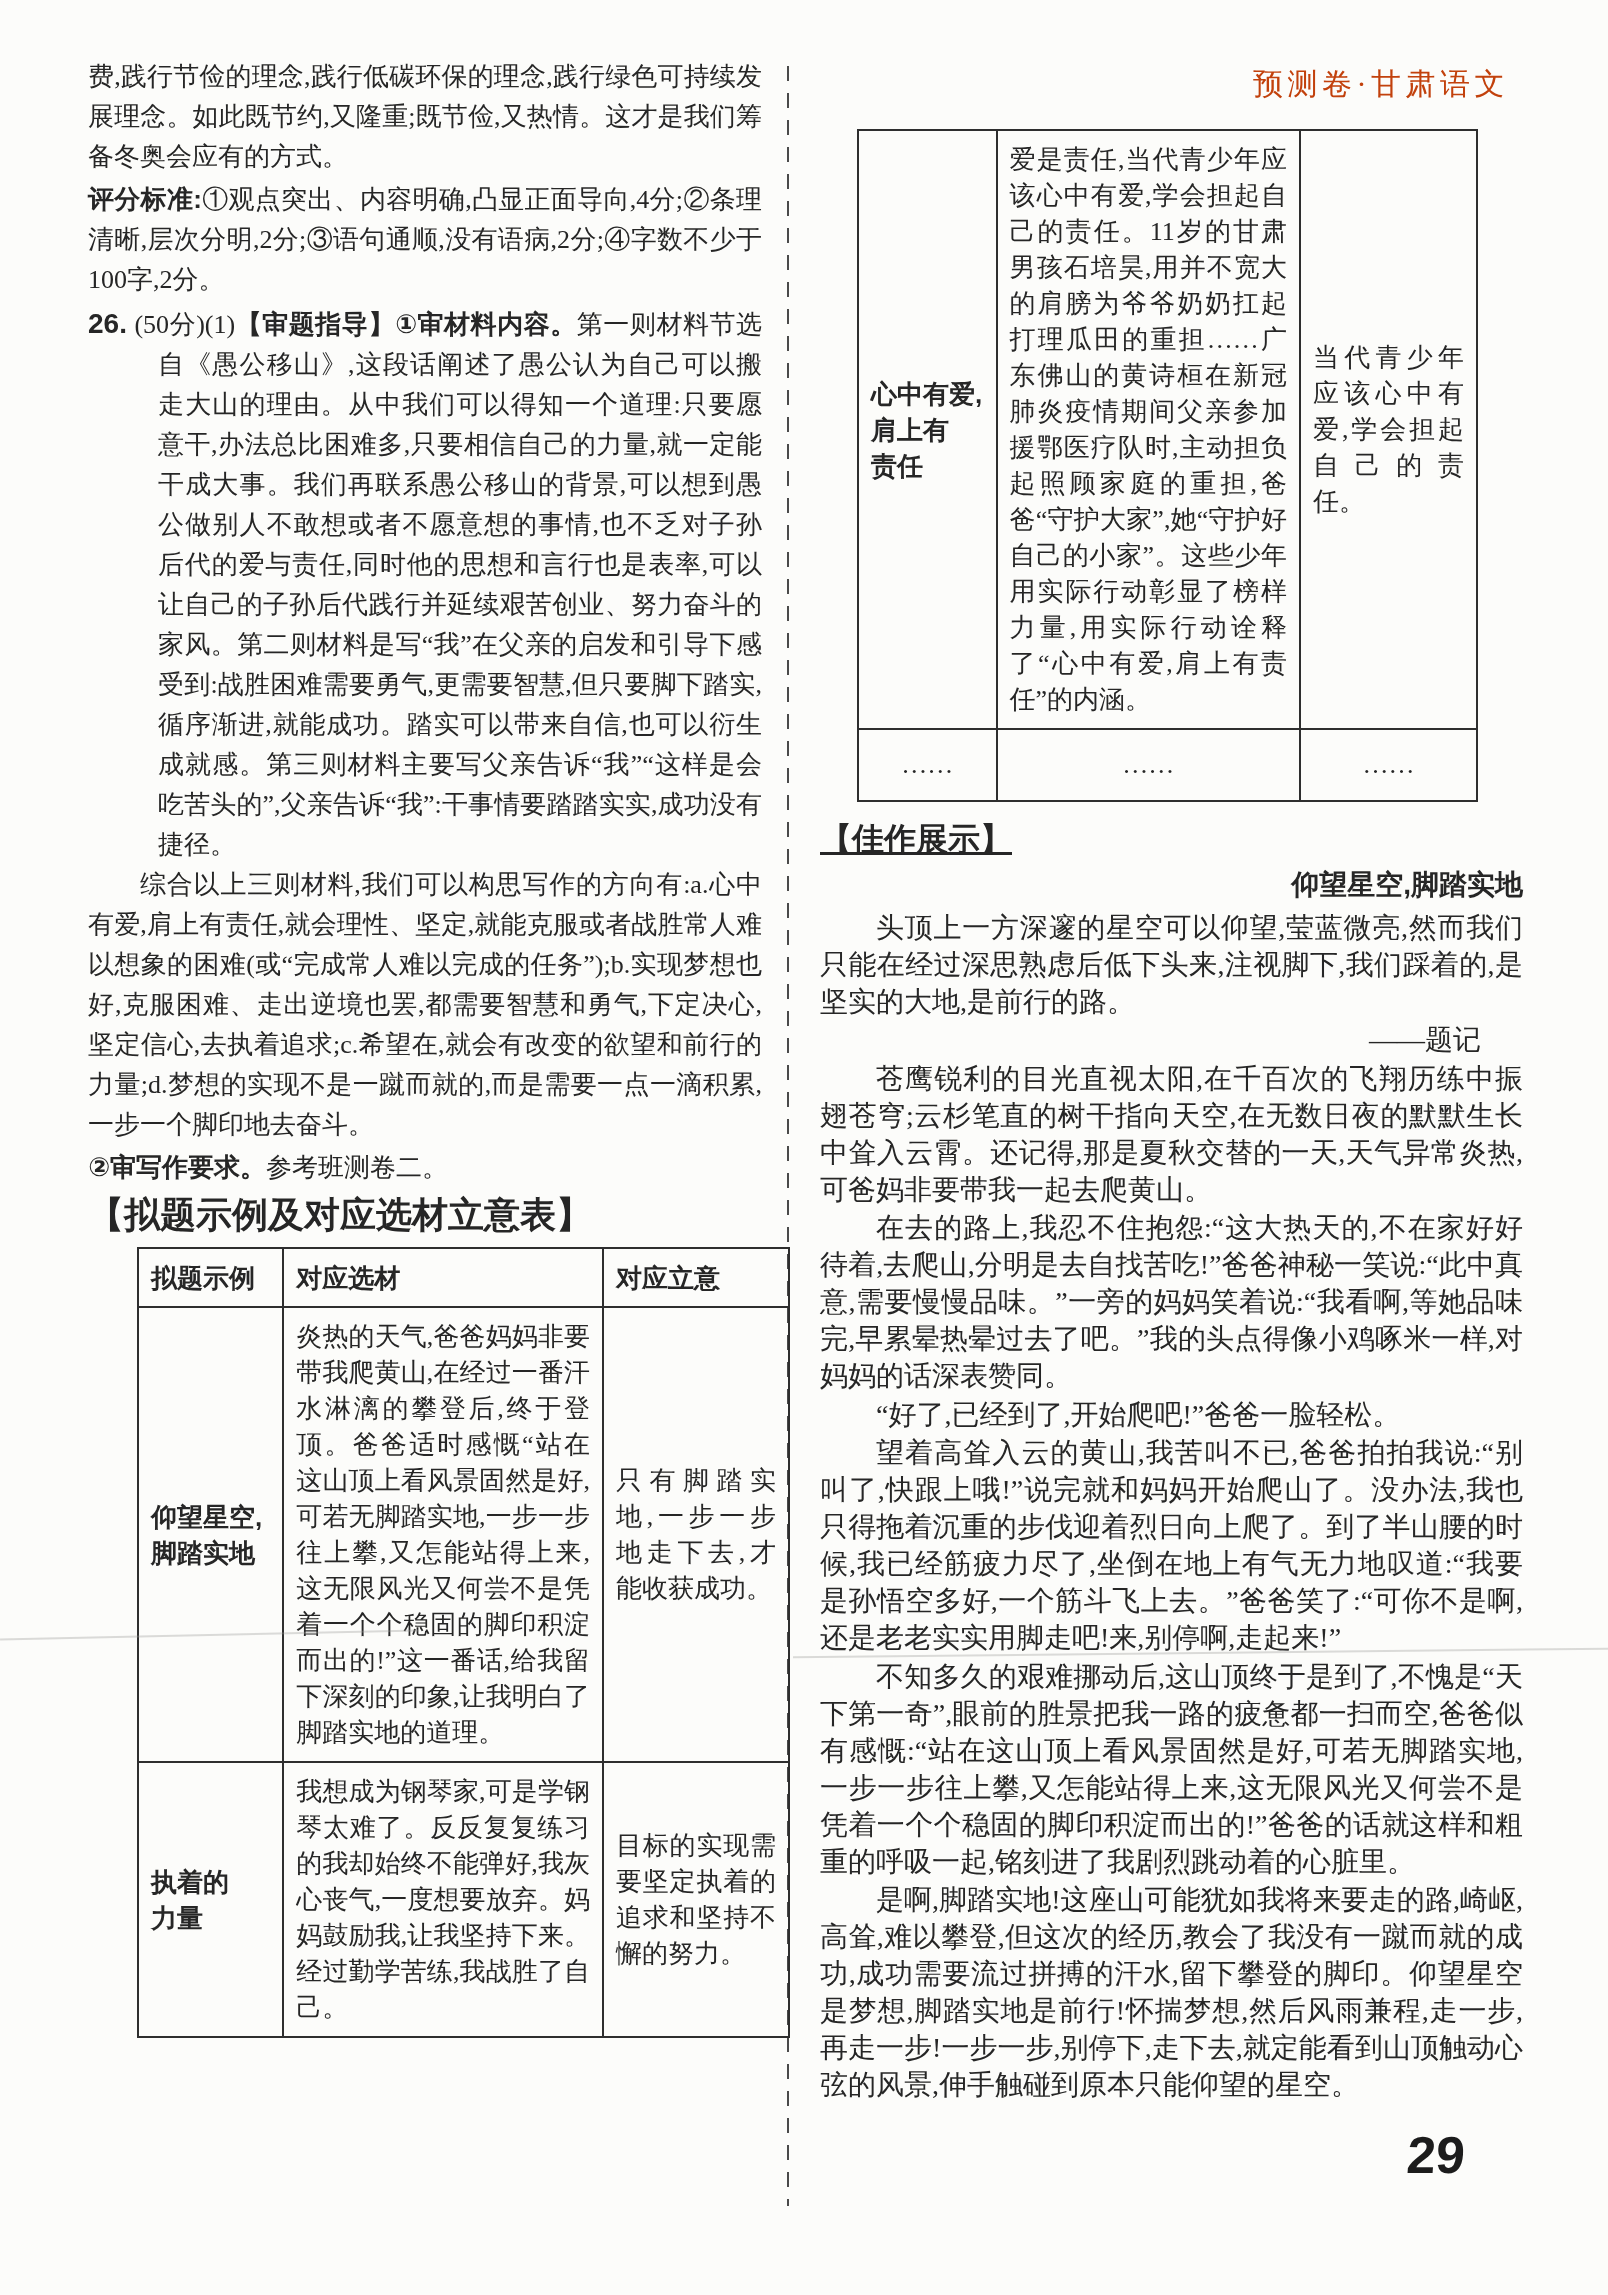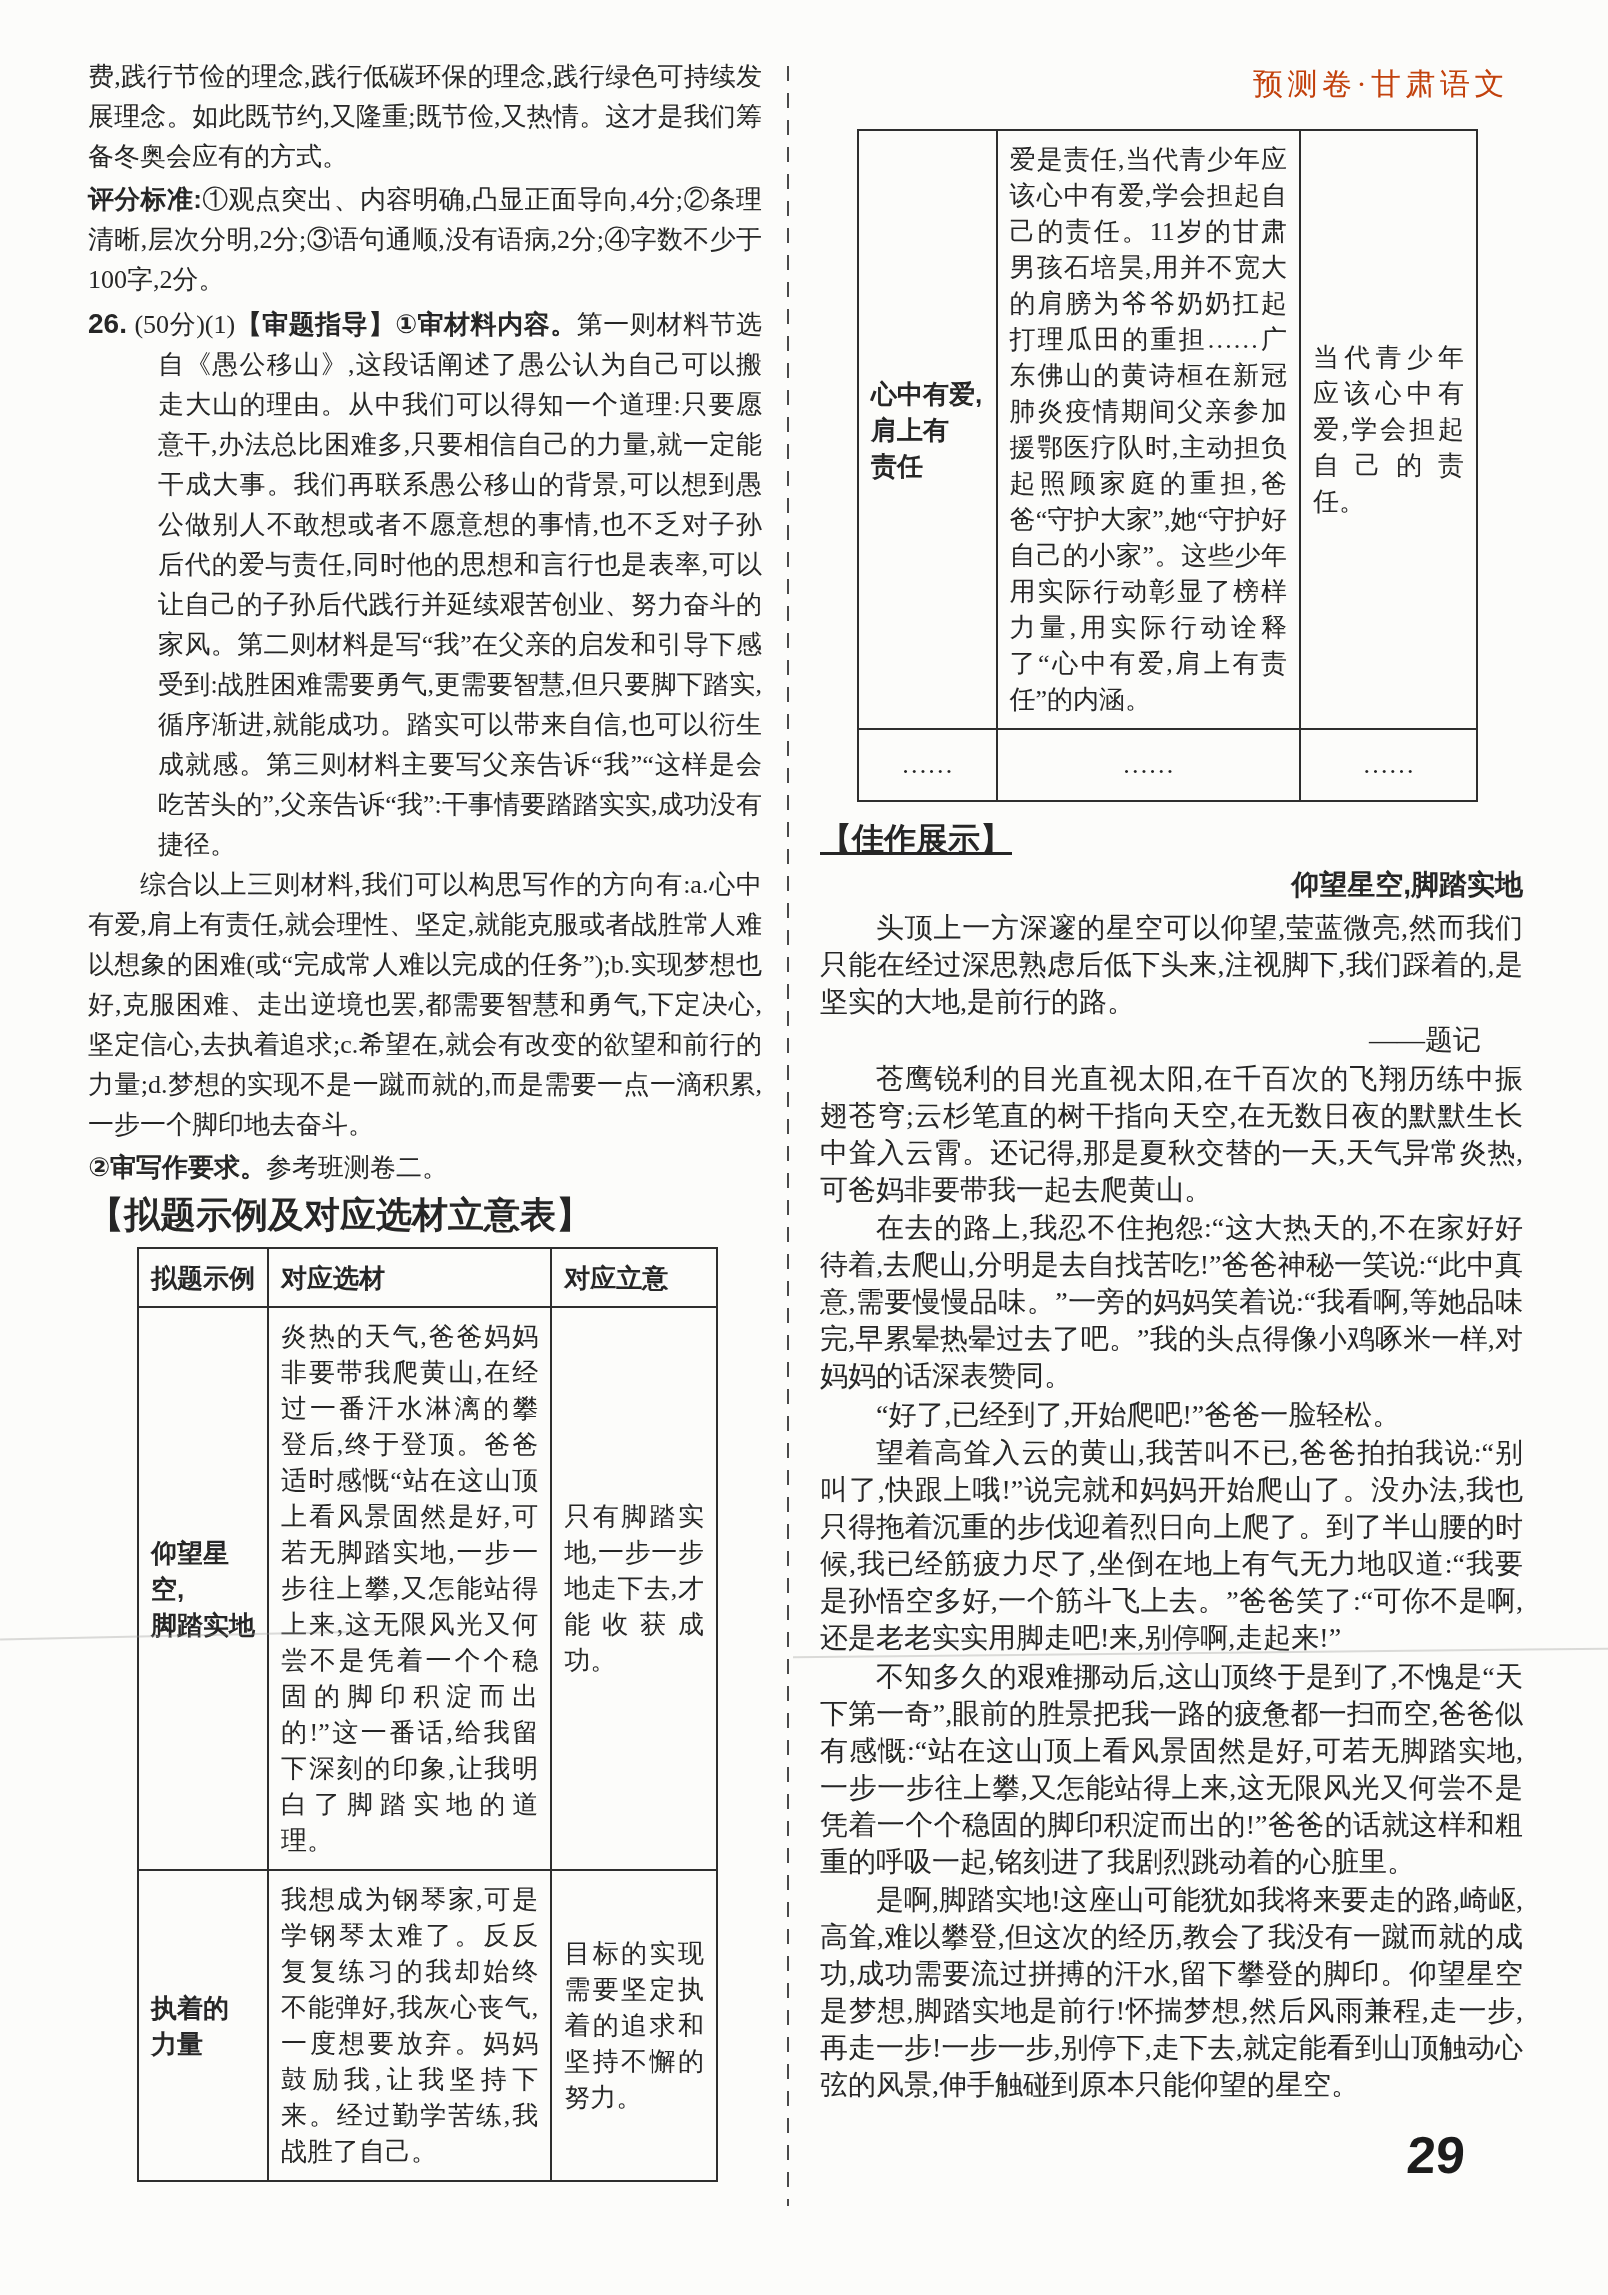--- a/index.html
+++ b/index.html
@@ -30,21 +30,21 @@
   }
   p.body{margin:0 0 1.5px 0;}
   .indent{text-indent:2em;}
   .q26{padding-left:70px;text-indent:-70px;margin-top:4.5px;}
   .q26 .qnum{font-size:28px;margin-right:7.5px;}
   .table-title{margin:7.5px 0 12px 0;font-size:36px;}
   table.grid{
     border-collapse:collapse;table-layout:fixed;
     font-size:26px;line-height:36px;
   }
-  table.grid.lgrid{width:581px;margin-left:49px;}
+  table.grid.lgrid{width:653px;margin-left:49px;}
   table.grid.rgrid{width:621px;margin-left:37px;}
   table.grid td,table.grid th{
     border:2.2px solid #2e2e2e;vertical-align:middle;
     padding:10.5px 12px;
   }
   .grid .c-title{width:21%;text-align:left;white-space:pre-line;margin-top:32px;}
   .grid .c-material{width:51%;text-align:justify;margin-left:22px;}
   .grid .c-intent{width:28%;text-align:justify;}
   .grid th{font-size:26px;padding:12px 4.5px;text-align:center;}
   .dots-row td{text-align:center;height:49px;padding:3px;}

